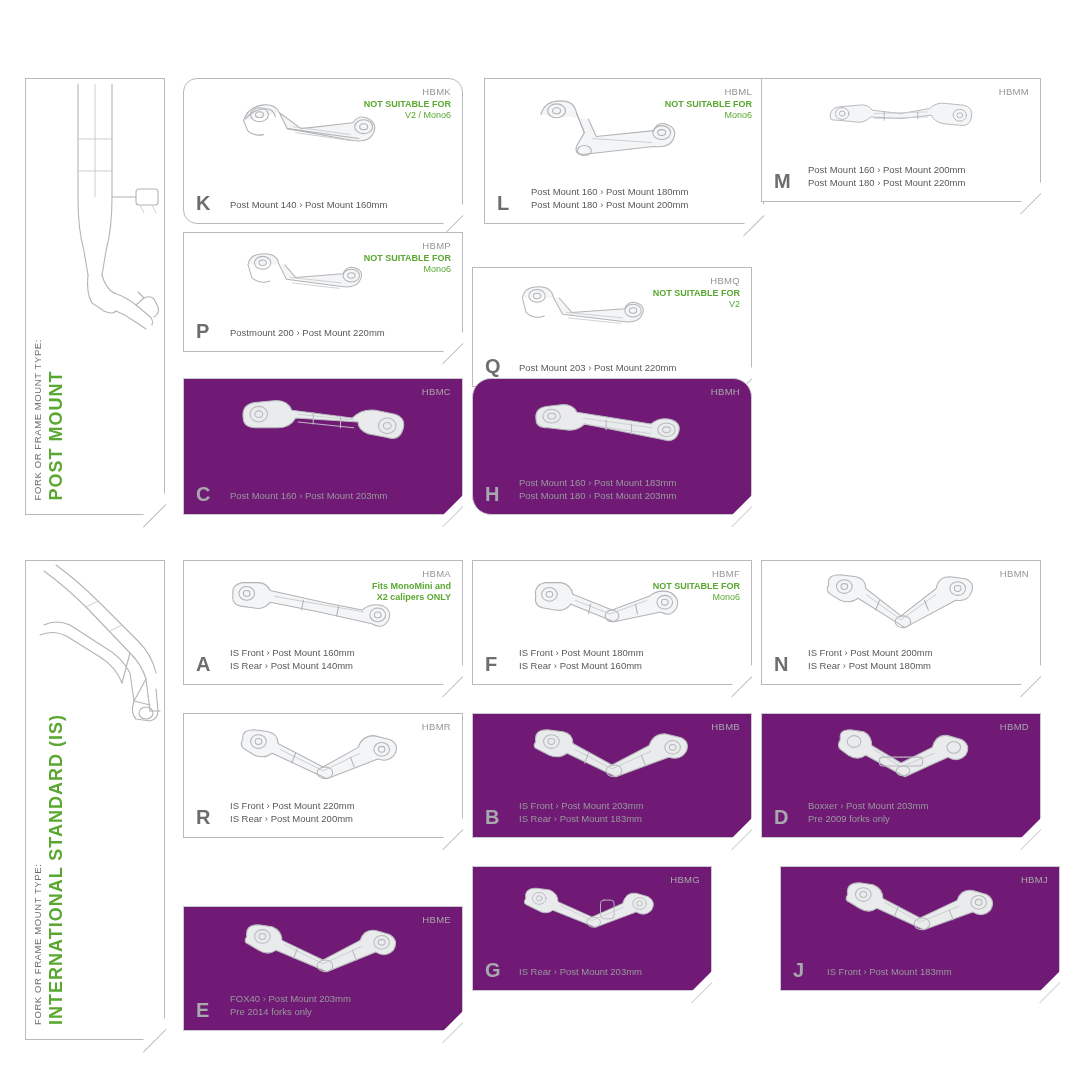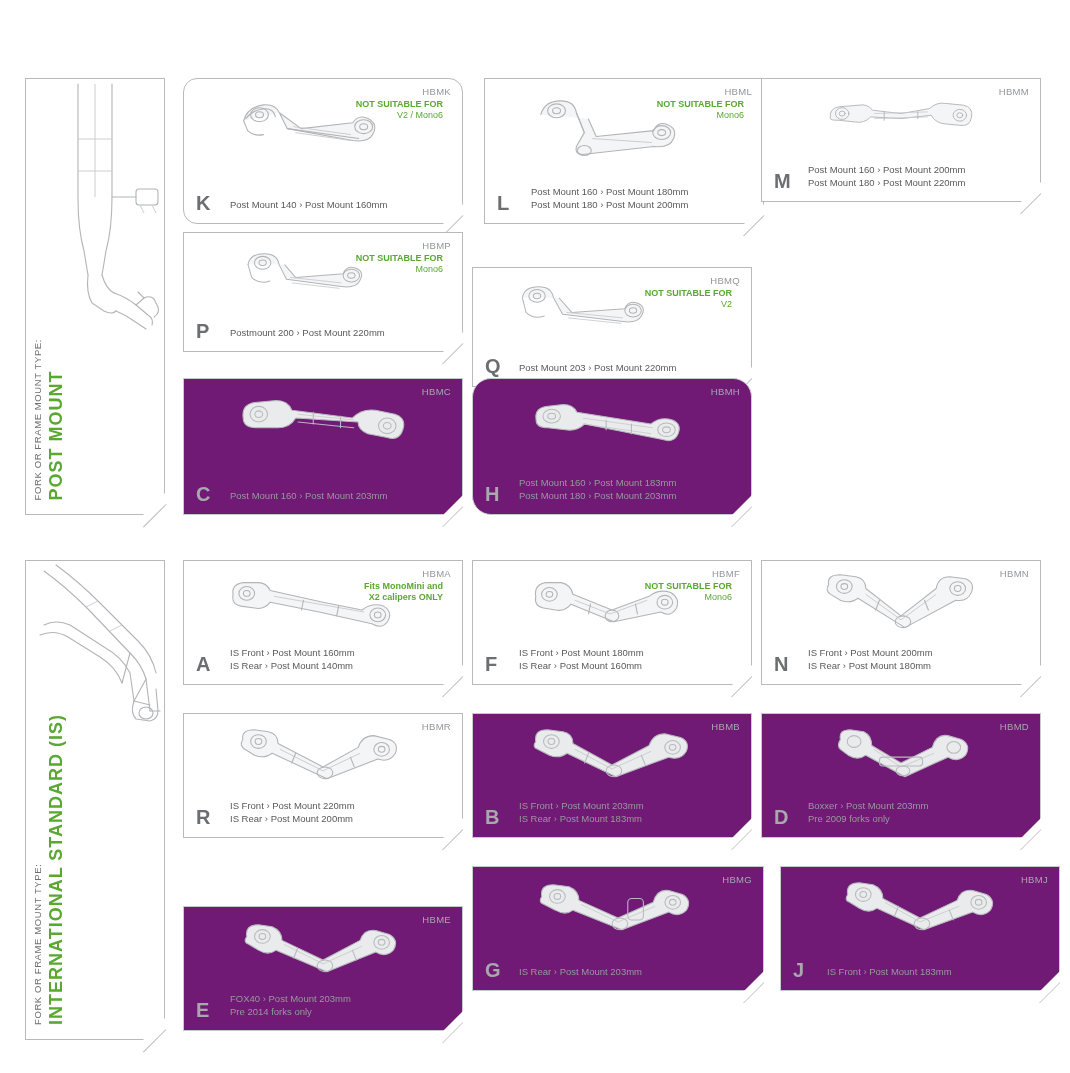--- a/index.html
+++ b/index.html
@@ -130,21 +130,21 @@
     right: 11px;
     font-size: 9.5px;
     color: #939598;
     letter-spacing: 0.3px;
   }
   .card.shaded .code { color: #a7a9ac; }
 
   .note {
     position: absolute;
     top: 20px;
-    right: 19px;
+    right: 11px;
     text-align: right;
     font-size: 9px;
     line-height: 1.25;
     color: #5aa832;
     font-weight: bold;
   }
   .note .thin { font-weight: normal; }
 
   .letter {
     position: absolute;
@@ -574,21 +574,21 @@
       <div class="code">HBME</div>
       <div class="letter">E</div>
       <div class="desc">
         <div>FOX40 › Post Mount 203mm</div>
         <div>Pre 2014 forks only</div>
       </div>
       <div class="cut"></div>
       <div class="cut-line"></div>
     </div>
 
-    <div class="card shaded" style="left:472px; top:321px; width:292px; height:125px;">
+    <div class="card shaded" style="left:472px; top:321px; width:240px; height:125px;">
       <div class="art">
         <svg viewBox="0 0 280 78" preserveAspectRatio="xMidYMid meet">
           <path class="fl" d="M62 24 Q60 12 74 12 L90 14 Q100 18 100 28 L140 46 L176 30 Q180 16 192 18 L206 22 Q216 28 210 38 Q202 46 192 40 L144 58 L94 38 Q86 44 76 38 L64 32 Q58 30 62 24 Z"></path>
           <ellipse class="ln" cx="78" cy="24" rx="8" ry="7"></ellipse>
           <ellipse class="ln" cx="78" cy="24" rx="3.4" ry="3"></ellipse>
           <ellipse class="ln" cx="196" cy="30" rx="8" ry="7"></ellipse>
           <ellipse class="ln" cx="196" cy="30" rx="3.4" ry="3"></ellipse>
           <ellipse class="ln" cx="142" cy="52" rx="8" ry="6"></ellipse>
           <path class="ln2" d="M102 32 L140 50 L178 34"></path>
           <rect class="ln" x="150" y="26" width="16" height="22" rx="4"></rect>

